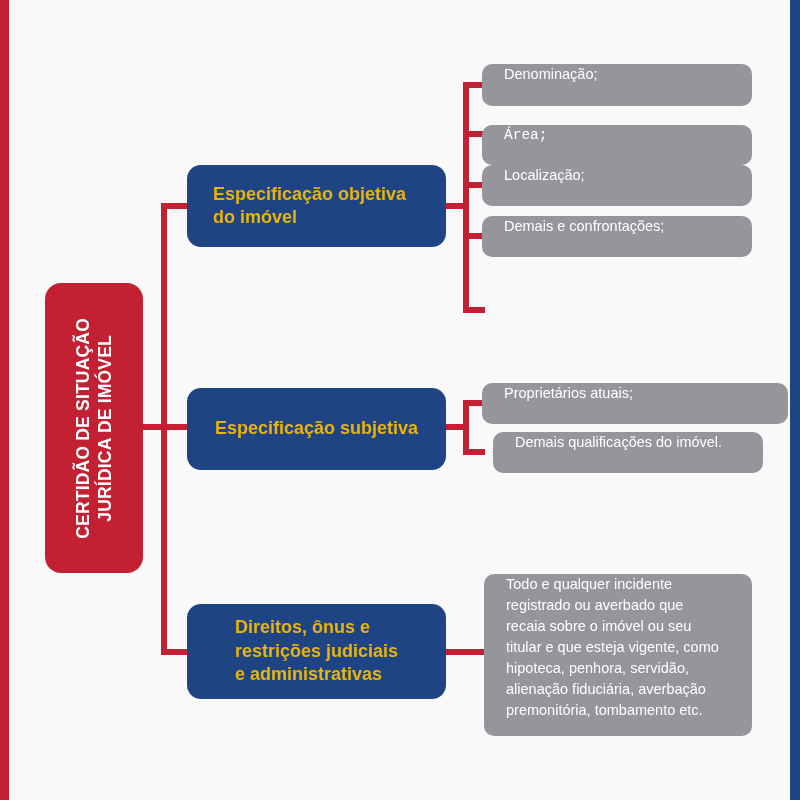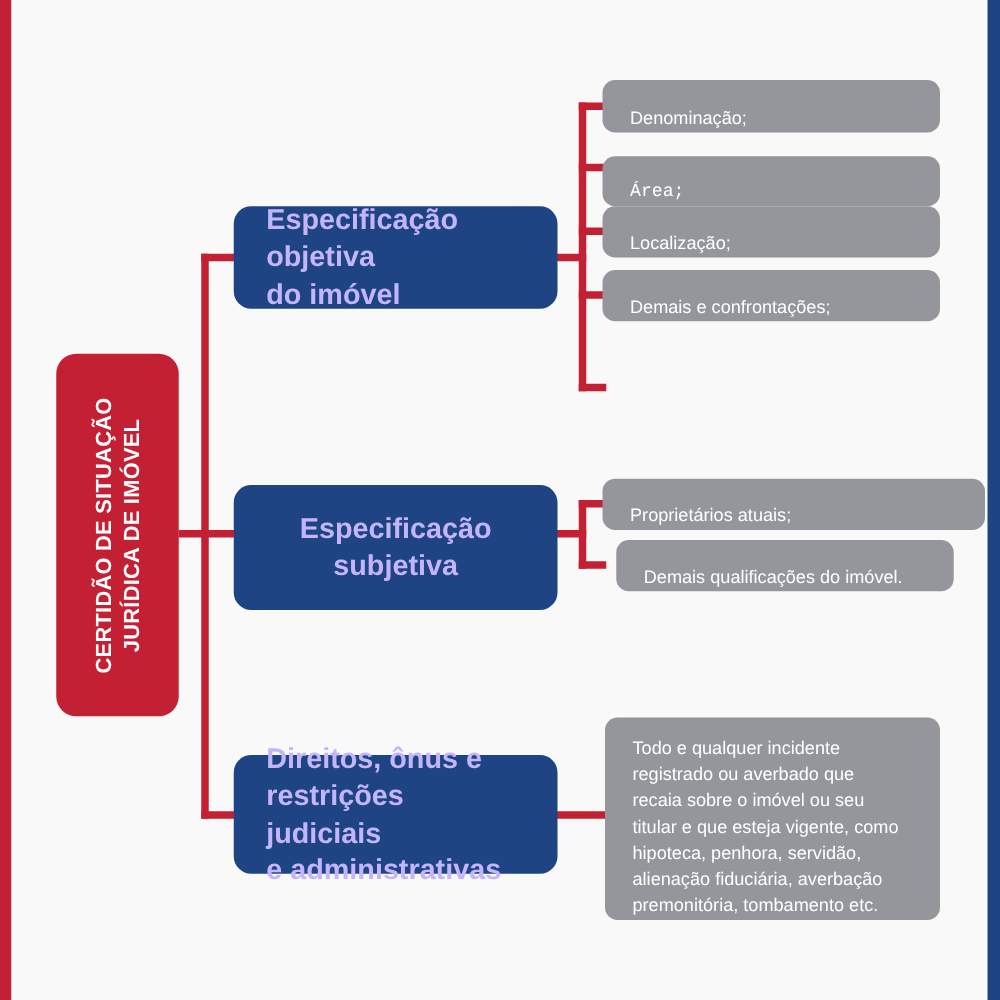--- a/index.html
+++ b/index.html
@@ -73,40 +73,40 @@
   
   .branch-node {
     position: absolute;
     background: #1e4484;
     border-radius: 14px;
     display: flex;
     align-items: center;
     z-index: 5;
   }
   .branch-label {
-    color: #c4b5fd;
-    font-size: 23px;
+    color: #eab308;
+    font-size: 18px;
     font-weight: bold;
     line-height: 1.3;
     white-space: pre-line;
     padding: 0 26px;
   }
   .branch-node.align-left .branch-label { text-align: left; margin: 0; }
   .branch-node.align-center { justify-content: center; }
   .branch-node.align-center .branch-label { text-align: center; }
   .branch-node.align-block { justify-content: center; }
   .branch-node.align-block .branch-label { text-align: left; }
 
   
   .leaf-node {
     position: absolute;
     background: #94969c;
     border-radius: 10px;
     display: flex;
-    align-items: flex-end;
+    align-items: flex-start;
     z-index: 5;
   }
   .leaf-label {
     color: #ffffff;
     font-size: 14.5px;
     font-weight: normal;
     line-height: 1.45;
     white-space: pre-line;
     padding: 0 22px;
     text-align: left;
@@ -159,21 +159,21 @@
   <div class="leaf-node" style="left:482px; top:125px; width:270px; height:40px;font-family:Liberation Mono, monospace;">
     <div class="leaf-label">Área;</div>
   </div>
   <div class="leaf-node" style="left:482px; top:165px; width:270px; height:41px;">
     <div class="leaf-label">Localização;</div>
   </div>
   <div class="leaf-node" style="left:482px; top:216px; width:270px; height:41px;">
     <div class="leaf-label">Demais e confrontações;</div>
   </div>
 
-  <div class="branch-node align-center" style="left:187px; top:388px; width:259px; height:100px;">
+  <div class="branch-node align-center" style="left:187px; top:388px; width:259px; height:82px;">
     <div class="branch-label">Especificação subjetiva</div>
   </div>
 
   <div class="leaf-node" style="left:482px; top:383px; width:306px; height:41px;">
     <div class="leaf-label">Proprietários atuais;</div>
   </div>
   <div class="leaf-node" style="left:482px; top:432px; width:270px; height:41px;margin-left:11px;">
     <div class="leaf-label">Demais qualificações do imóvel.</div>
   </div>
 

